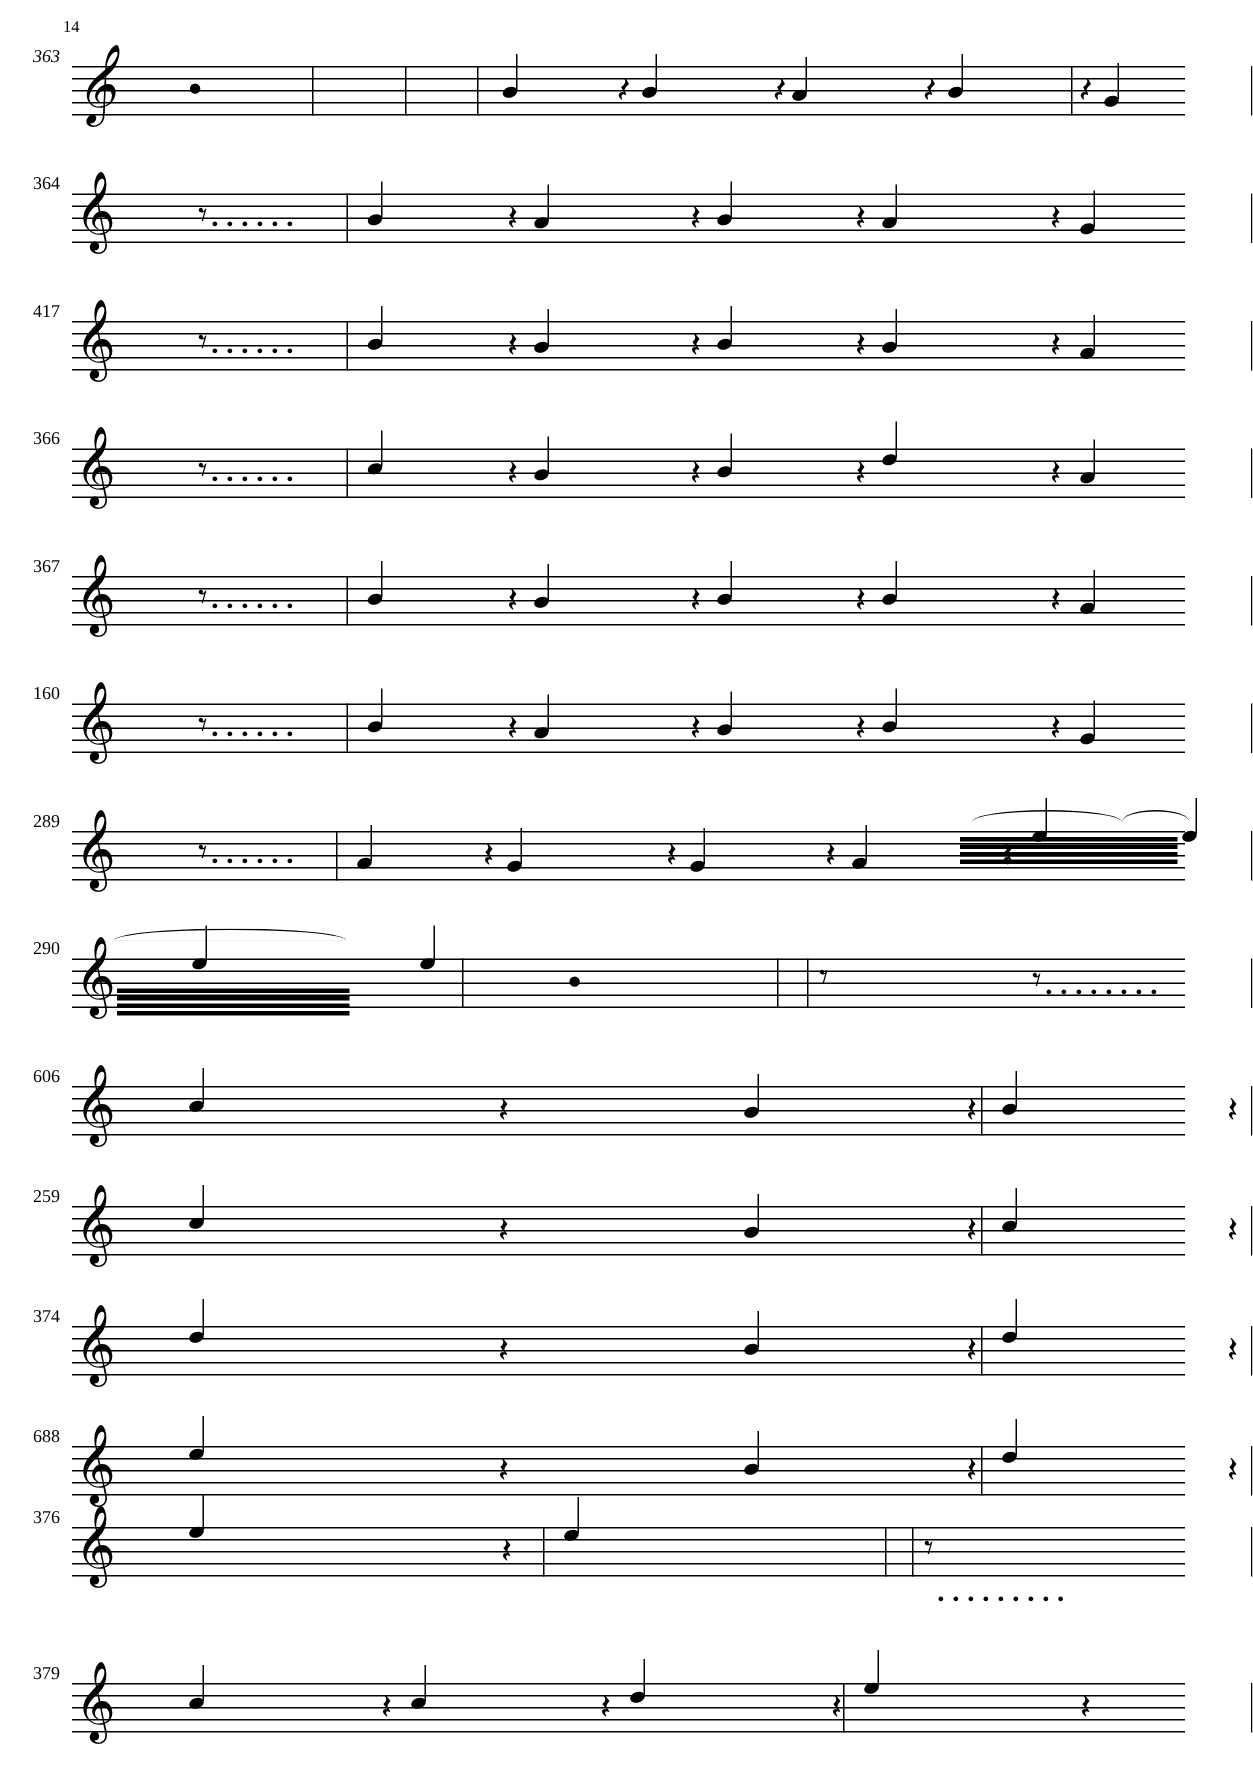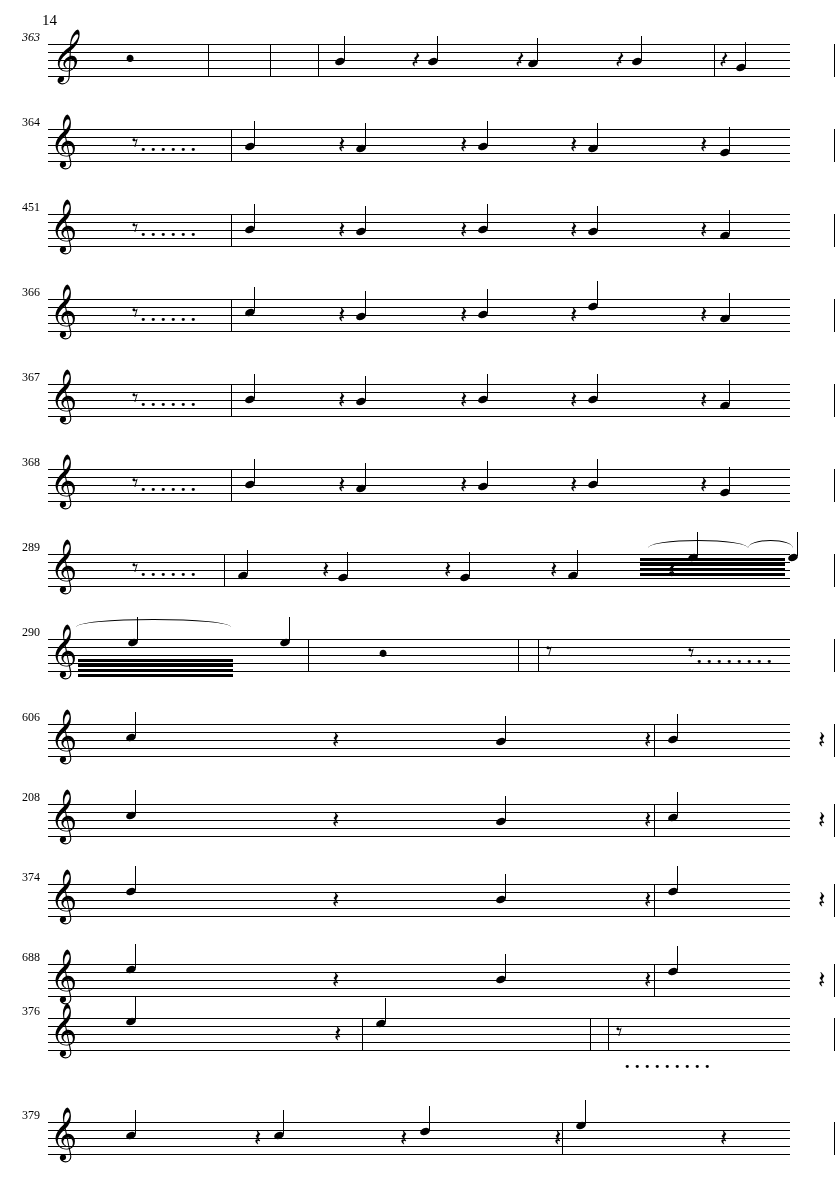--- a/index.html
+++ b/index.html
@@ -15,21 +15,21 @@
     position: relative;
     width: 835px;
     height: 1181px;
     background: #ffffff;
     overflow: hidden;
   }
   .page-number {
     position: absolute;
     left: 42px;
     top: 12px;
-    font-size: 15px;
+    font-size: 11px;
     font-family: "Liberation Serif", serif;
     color: #000;
   }
   .system {
     position: absolute;
     left: 0;
     width: 835px;
     height: 72px;
   }
   .measure-number {
@@ -188,21 +188,21 @@
         <div style="position: absolute; left: 0px; top: 0px; width: 10px; height: 7px; background: rgb(0, 0, 0); border-radius: 50%; transform: rotate(-20deg);"></div>
         <div class="stem" style="left: 9px; top: -22px; height: 24px;"></div>
       </div>
       <div class="rest" style="left: 132px; top: 16px;">𝄾</div>
       <div class="rest" style="left: 338px; top: 18px;">𝄽</div>
       <div class="rest" style="left: 460px; top: 18px;">𝄽</div>
       <div class="rest" style="left: 570px; top: 18px;">𝄽</div>
       <div class="rest" style="left: 700px; top: 18px;">𝄽</div>
     </div>
     <div class="system" style="top: 200px;">
-      <div class="measure-number">451</div>
+      <div class="measure-number">417</div>
       <div class="staff">
         <div class="line l0"></div>
         <div class="line l1"></div>
         <div class="line l2"></div>
         <div class="line l3"></div>
         <div class="line l4"></div>
       </div>
       <div class="clef">𝄞</div>
       <div class="barline" style="left: 231px;"></div>
       <div class="barline end" style="left: 834px;"></div>
@@ -302,21 +302,21 @@
         <div style="position: absolute; left: 0px; top: 0px; width: 10px; height: 7px; background: rgb(0, 0, 0); border-radius: 50%; transform: rotate(-20deg);"></div>
         <div class="stem" style="left: 9px; top: -22px; height: 24px;"></div>
       </div>
       <div class="rest" style="left: 132px; top: 16px;">𝄾</div>
       <div class="rest" style="left: 338px; top: 18px;">𝄽</div>
       <div class="rest" style="left: 460px; top: 18px;">𝄽</div>
       <div class="rest" style="left: 570px; top: 18px;">𝄽</div>
       <div class="rest" style="left: 700px; top: 18px;">𝄽</div>
     </div>
     <div class="system" style="top: 455px;">
-      <div class="measure-number">368</div>
+      <div class="measure-number">160</div>
       <div class="staff">
         <div class="line l0"></div>
         <div class="line l1"></div>
         <div class="line l2"></div>
         <div class="line l3"></div>
         <div class="line l4"></div>
       </div>
       <div class="clef">𝄞</div>
       <div class="barline" style="left: 231px;"></div>
       <div class="barline end" style="left: 834px;"></div>
@@ -436,21 +436,21 @@
       </div>
       <div style="position: absolute; left: 668px; top: 26px;">
         <div style="position: absolute; left: 0px; top: 0px; width: 10px; height: 7px; background: rgb(0, 0, 0); border-radius: 50%; transform: rotate(-20deg);"></div>
         <div class="stem" style="left: 9px; top: -22px; height: 24px;"></div>
       </div>
       <div class="rest" style="left: 332px; top: 18px;">𝄽</div>
       <div class="rest" style="left: 644px; top: 18px;">𝄽</div>
       <div class="rest" style="left: 818px; top: 18px;">𝄽</div>
     </div>
     <div class="system" style="top: 790px;">
-      <div class="measure-number">208</div>
+      <div class="measure-number">259</div>
       <div class="staff">
         <div class="line l0"></div>
         <div class="line l1"></div>
         <div class="line l2"></div>
         <div class="line l3"></div>
         <div class="line l4"></div>
       </div>
       <div class="clef">𝄞</div>
       <div class="barline" style="left: 654px;"></div>
       <div class="barline end" style="left: 834px;"></div>

